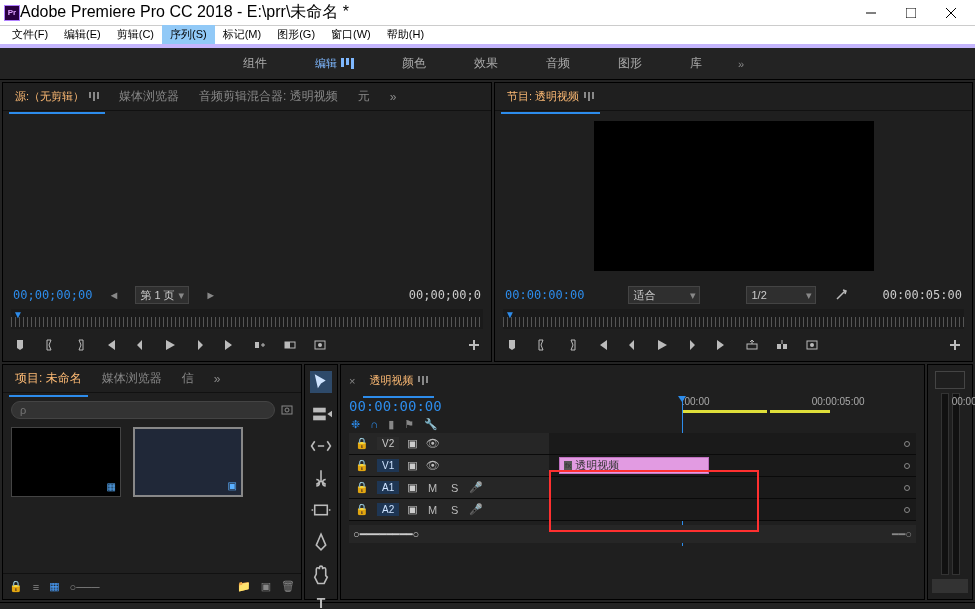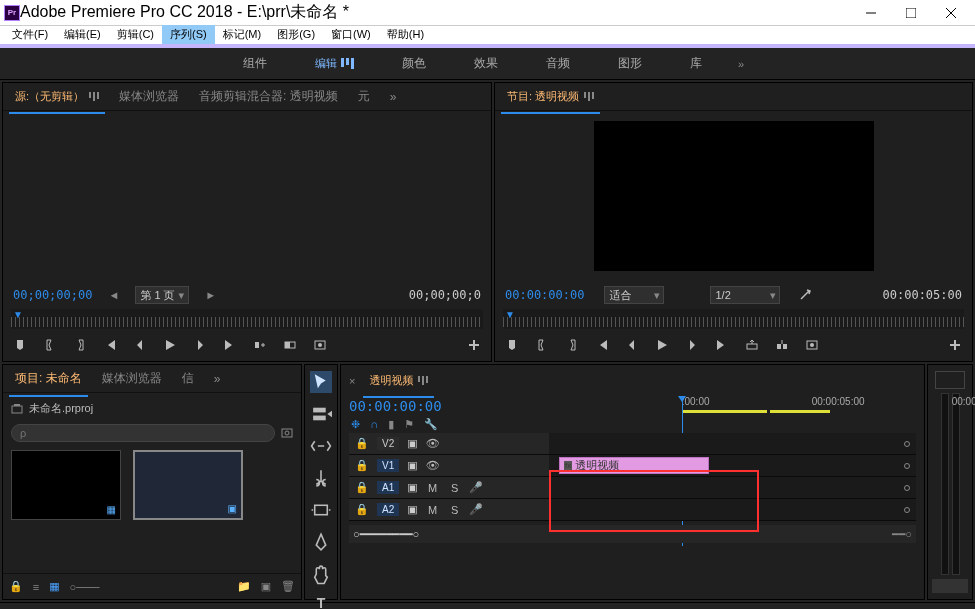--- a/index.html
+++ b/index.html
@@ -236,21 +236,21 @@
             <span></span>
             <span></span>
             <span></span>
           </span></span>
     </div>
     <div class="monitor">
         <div class="black"></div>
       </div>
     <div class="tc-row">
       <span class="tc">00:00:00:00</span>
-      <span class="dd" style="margin-left:4px;width:60px">
+      <span class="dd" style="margin-left:28px;width:72px">
           <span>适合</span>
           <span style="margin-left:auto;color:#888">▾</span>
         </span>
       <span class="dd" style="margin-left:30px;width:70px">
           <span>1/2</span>
           <span style="margin-left:auto;color:#888">▾</span>
         </span>
       <span class="tbtn">
           <svg viewBox="0 0 14 14">
             <path d="M3 11l8-8M9 2l3 1-1 3" fill="none" stroke="#bbb" stroke-width="1.5"></path>
@@ -334,27 +334,20 @@
 <div class="row2">
 
   <div class="panel project-panel">
     <div class="tabs">
       <span class="tab active underline">项目: 未命名</span>
       <span class="tab">媒体浏览器</span>
       <span class="tab">信</span>
       <span class="tab">»</span>
     </div>
     <div class="bin-list">
-      <div class="bin-head">
-        <svg class="icon-sm" viewBox="0 0 12 12">
-            <rect x="1" y="3" width="10" height="7" fill="none" stroke="#888"></rect>
-            <rect x="3" y="1" width="6" height="2" fill="#888"></rect>
-          </svg>
-        <span>未命名.prproj</span>
-      </div>
       <div class="search">
         <input placeholder="ρ" style="">
         <svg class="icon-sm" viewBox="0 0 12 12">
             <rect x="1" y="2" width="10" height="8" fill="none" stroke="#888"></rect>
             <circle cx="6" cy="6" r="2" fill="none" stroke="#888"></circle>
           </svg>
       </div>
       <div class="thumbs">
         <div class="thumb">
             <span class="ic">▦</span>

